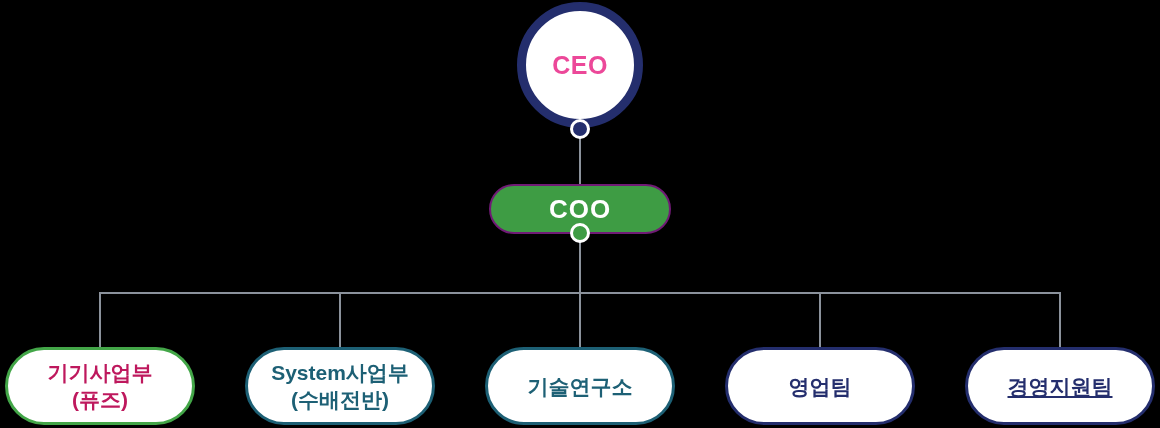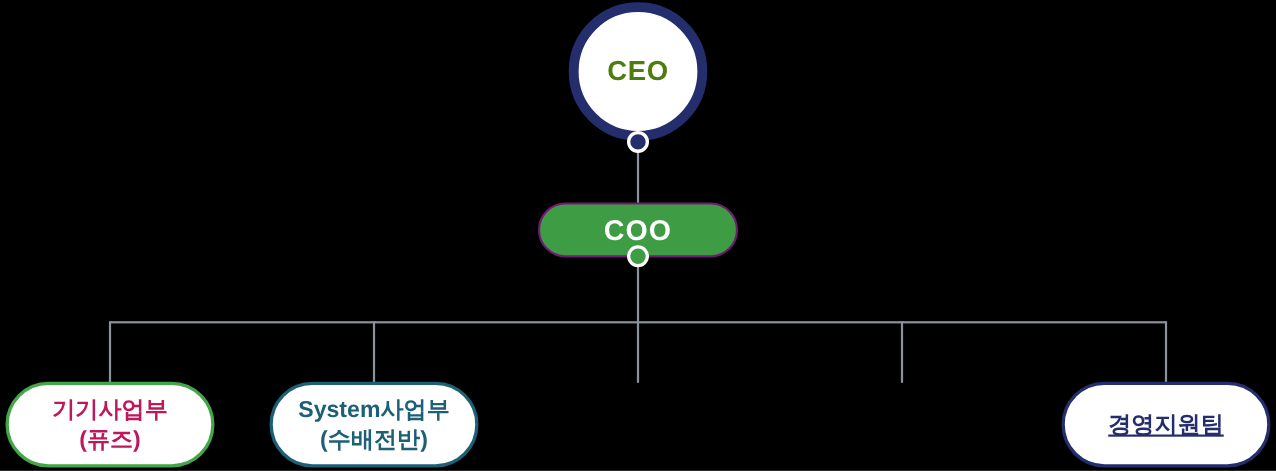--- a/index.html
+++ b/index.html
@@ -67,40 +67,48 @@
 
   <div class="connector v" style="left: 579px; top: 128px; height: 58px; background-color: rgb(139, 146, 156);"></div>
   <div class="connector v" style="left: 579px; top: 233px; height: 60px; background-color: rgb(139, 146, 156);"></div>
   <div class="connector h" style="left: 100px; top: 292px; width: 960px; background-color: rgb(139, 146, 156);"></div>
   <div class="connector v" style="left: 99px; top: 292px; height: 56px; background-color: rgb(139, 146, 156);"></div>
   <div class="connector v" style="left: 339px; top: 292px; height: 56px; background-color: rgb(139, 146, 156);"></div>
   <div class="connector v" style="left: 579px; top: 292px; height: 56px; background-color: rgb(139, 146, 156);"></div>
   <div class="connector v" style="left: 819px; top: 292px; height: 56px; background-color: rgb(139, 146, 156);"></div>
   <div class="connector v" style="left: 1059px; top: 292px; height: 56px; background-color: rgb(139, 146, 156);"></div>
 
-  <div class="node ceo" style="border-color: rgb(36, 46, 109); color: #4d7c0f; background-color: rgb(255, 255, 255);">
+  <div class="node ceo" style="border-color: rgb(36, 46, 109); color: #ec4899; background-color: rgb(255, 255, 255);">
     <span>CEO</span>
   </div>
   <div class="dot" style="left: 573px; top: 122px; background-color: rgb(36, 46, 109);"></div>
 
   <div class="node coo" style="background-color: rgb(62, 156, 68);">
     <span>COO</span>
   </div>
   <div class="dot" style="left: 573px; top: 226px; background-color: rgb(62, 156, 68);"></div>
 
   <div class="node dept" style="left: 5px; border-color: rgb(67, 166, 72); color: #be185d;">
     <div>기기사업부</div>
     <div>(퓨즈)</div>
   </div>
 
   <div class="node dept" style="left: 245px; border-color: rgb(29, 96, 117); color: rgb(29, 96, 117);">
     <div>System사업부</div>
     <div>(수배전반)</div>
   </div>
 
+  <div class="node dept" style="left: 485px; border-color: rgb(29, 96, 117); color: rgb(29, 96, 117);">
+    <div>기술연구소</div>
+    <div></div>
+  </div>
 
+  <div class="node dept" style="left: 725px; border-color: rgb(36, 46, 109); color: rgb(36, 46, 109);">
+    <div>영업팀</div>
+    <div></div>
+  </div>
 
   <div class="node dept" style="left: 965px; border-color: rgb(36, 46, 109); color: rgb(36, 46, 109); text-decoration: underline;">
     <div>경영지원팀</div>
     <div></div>
   </div>
 
 </div>
 
 </body></html>

